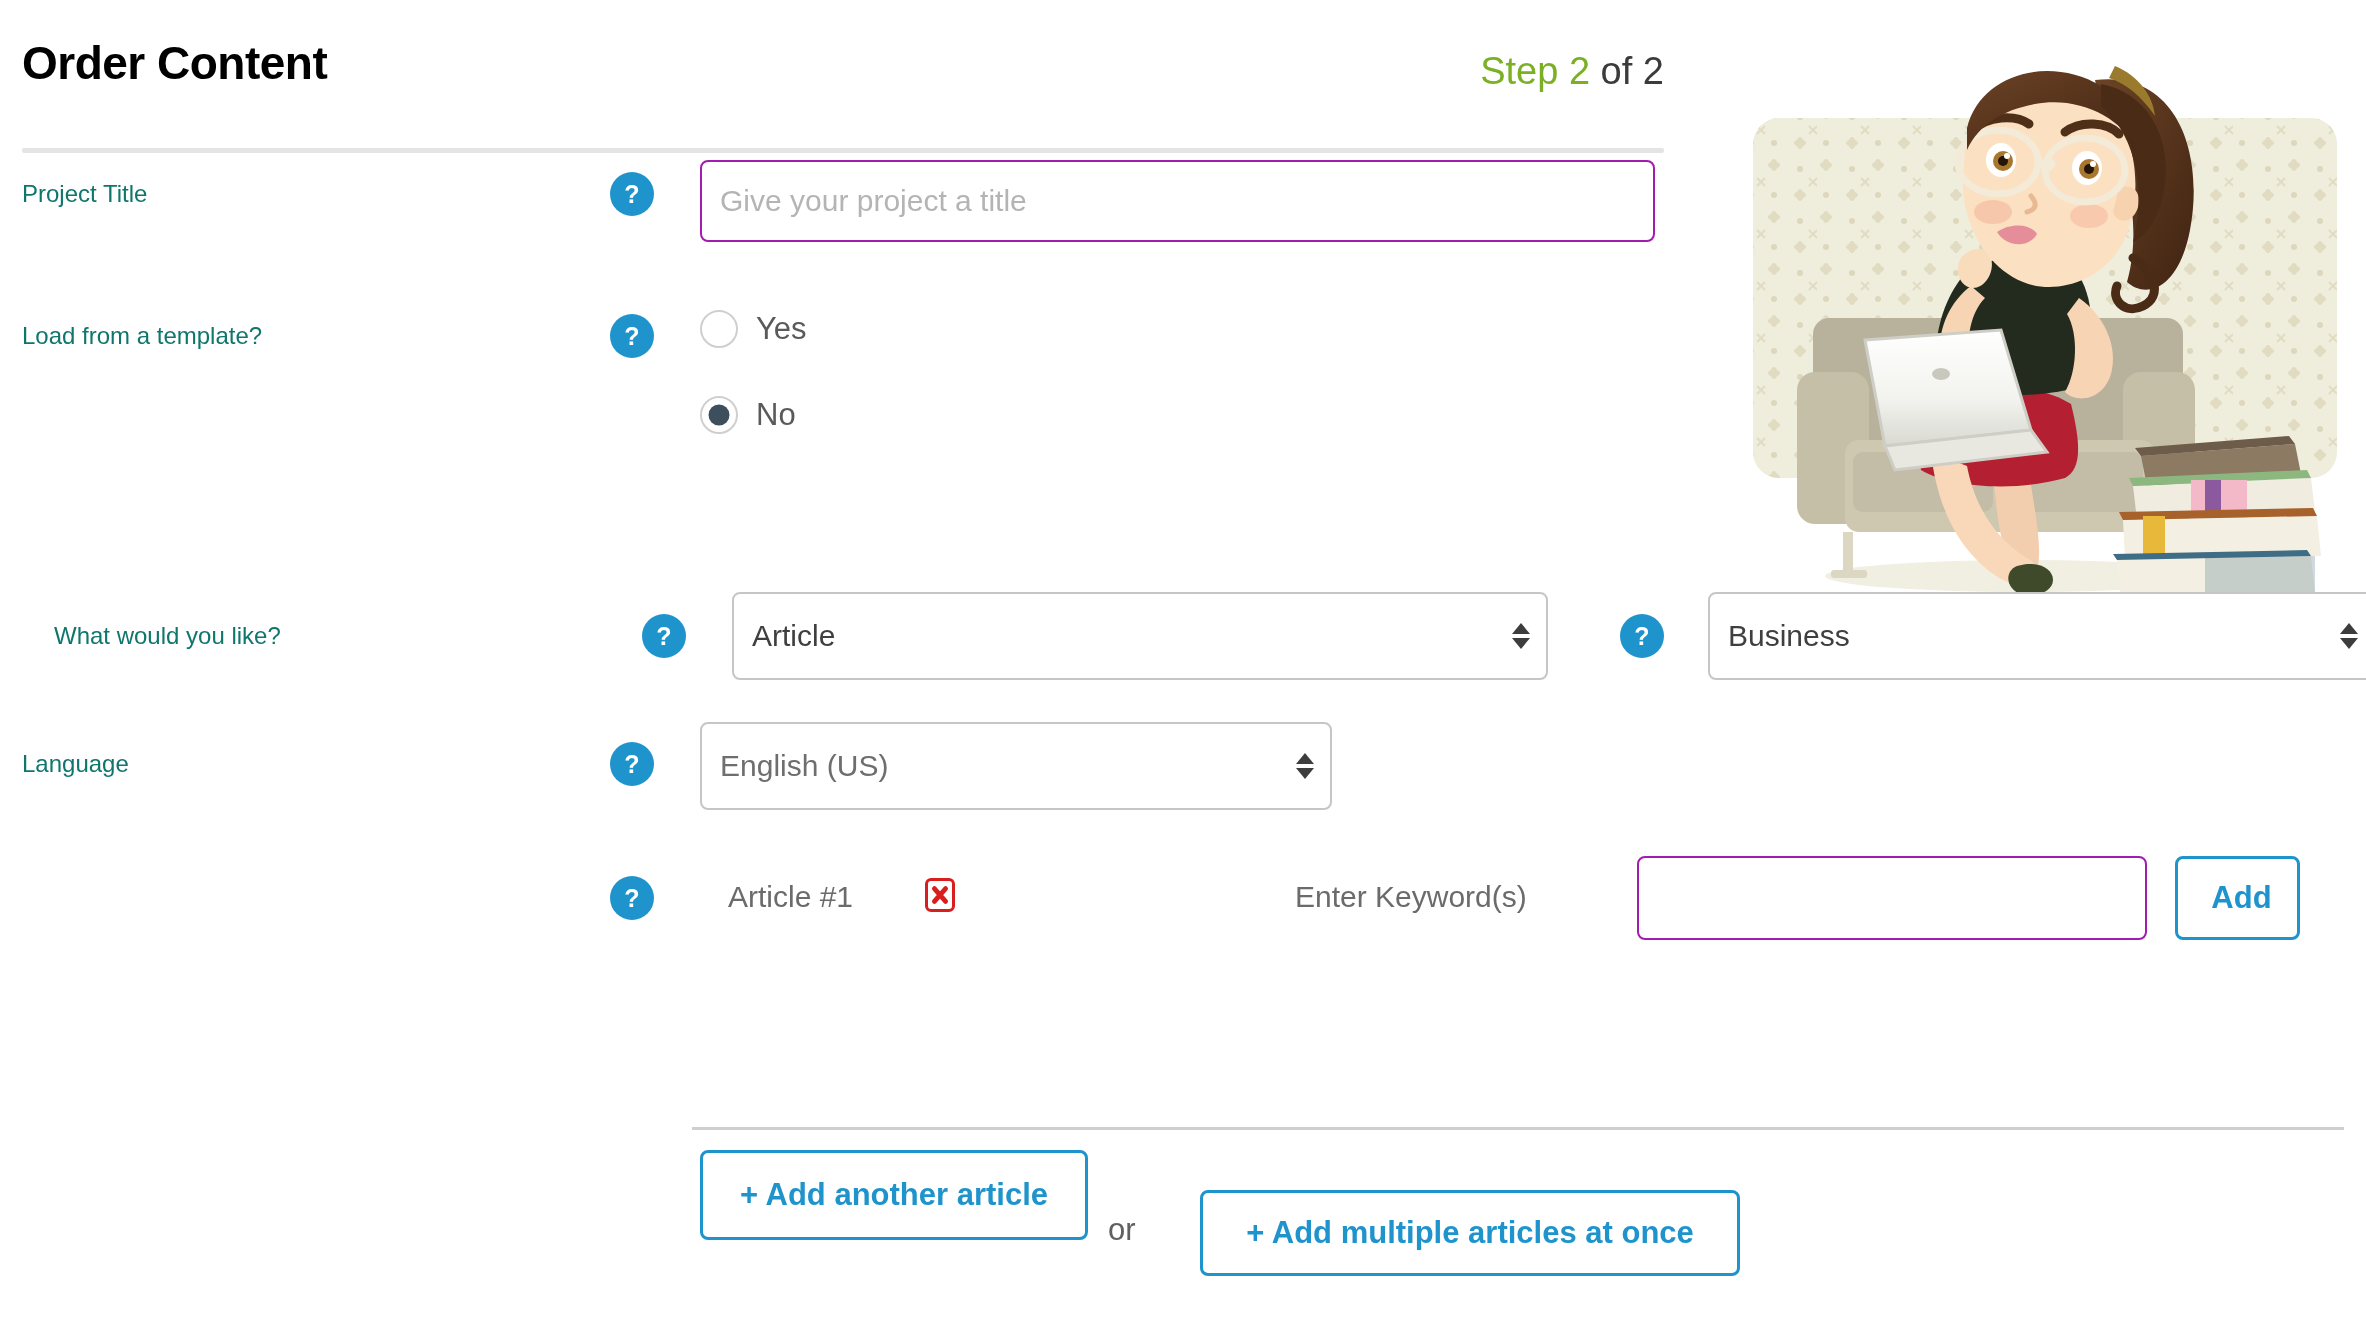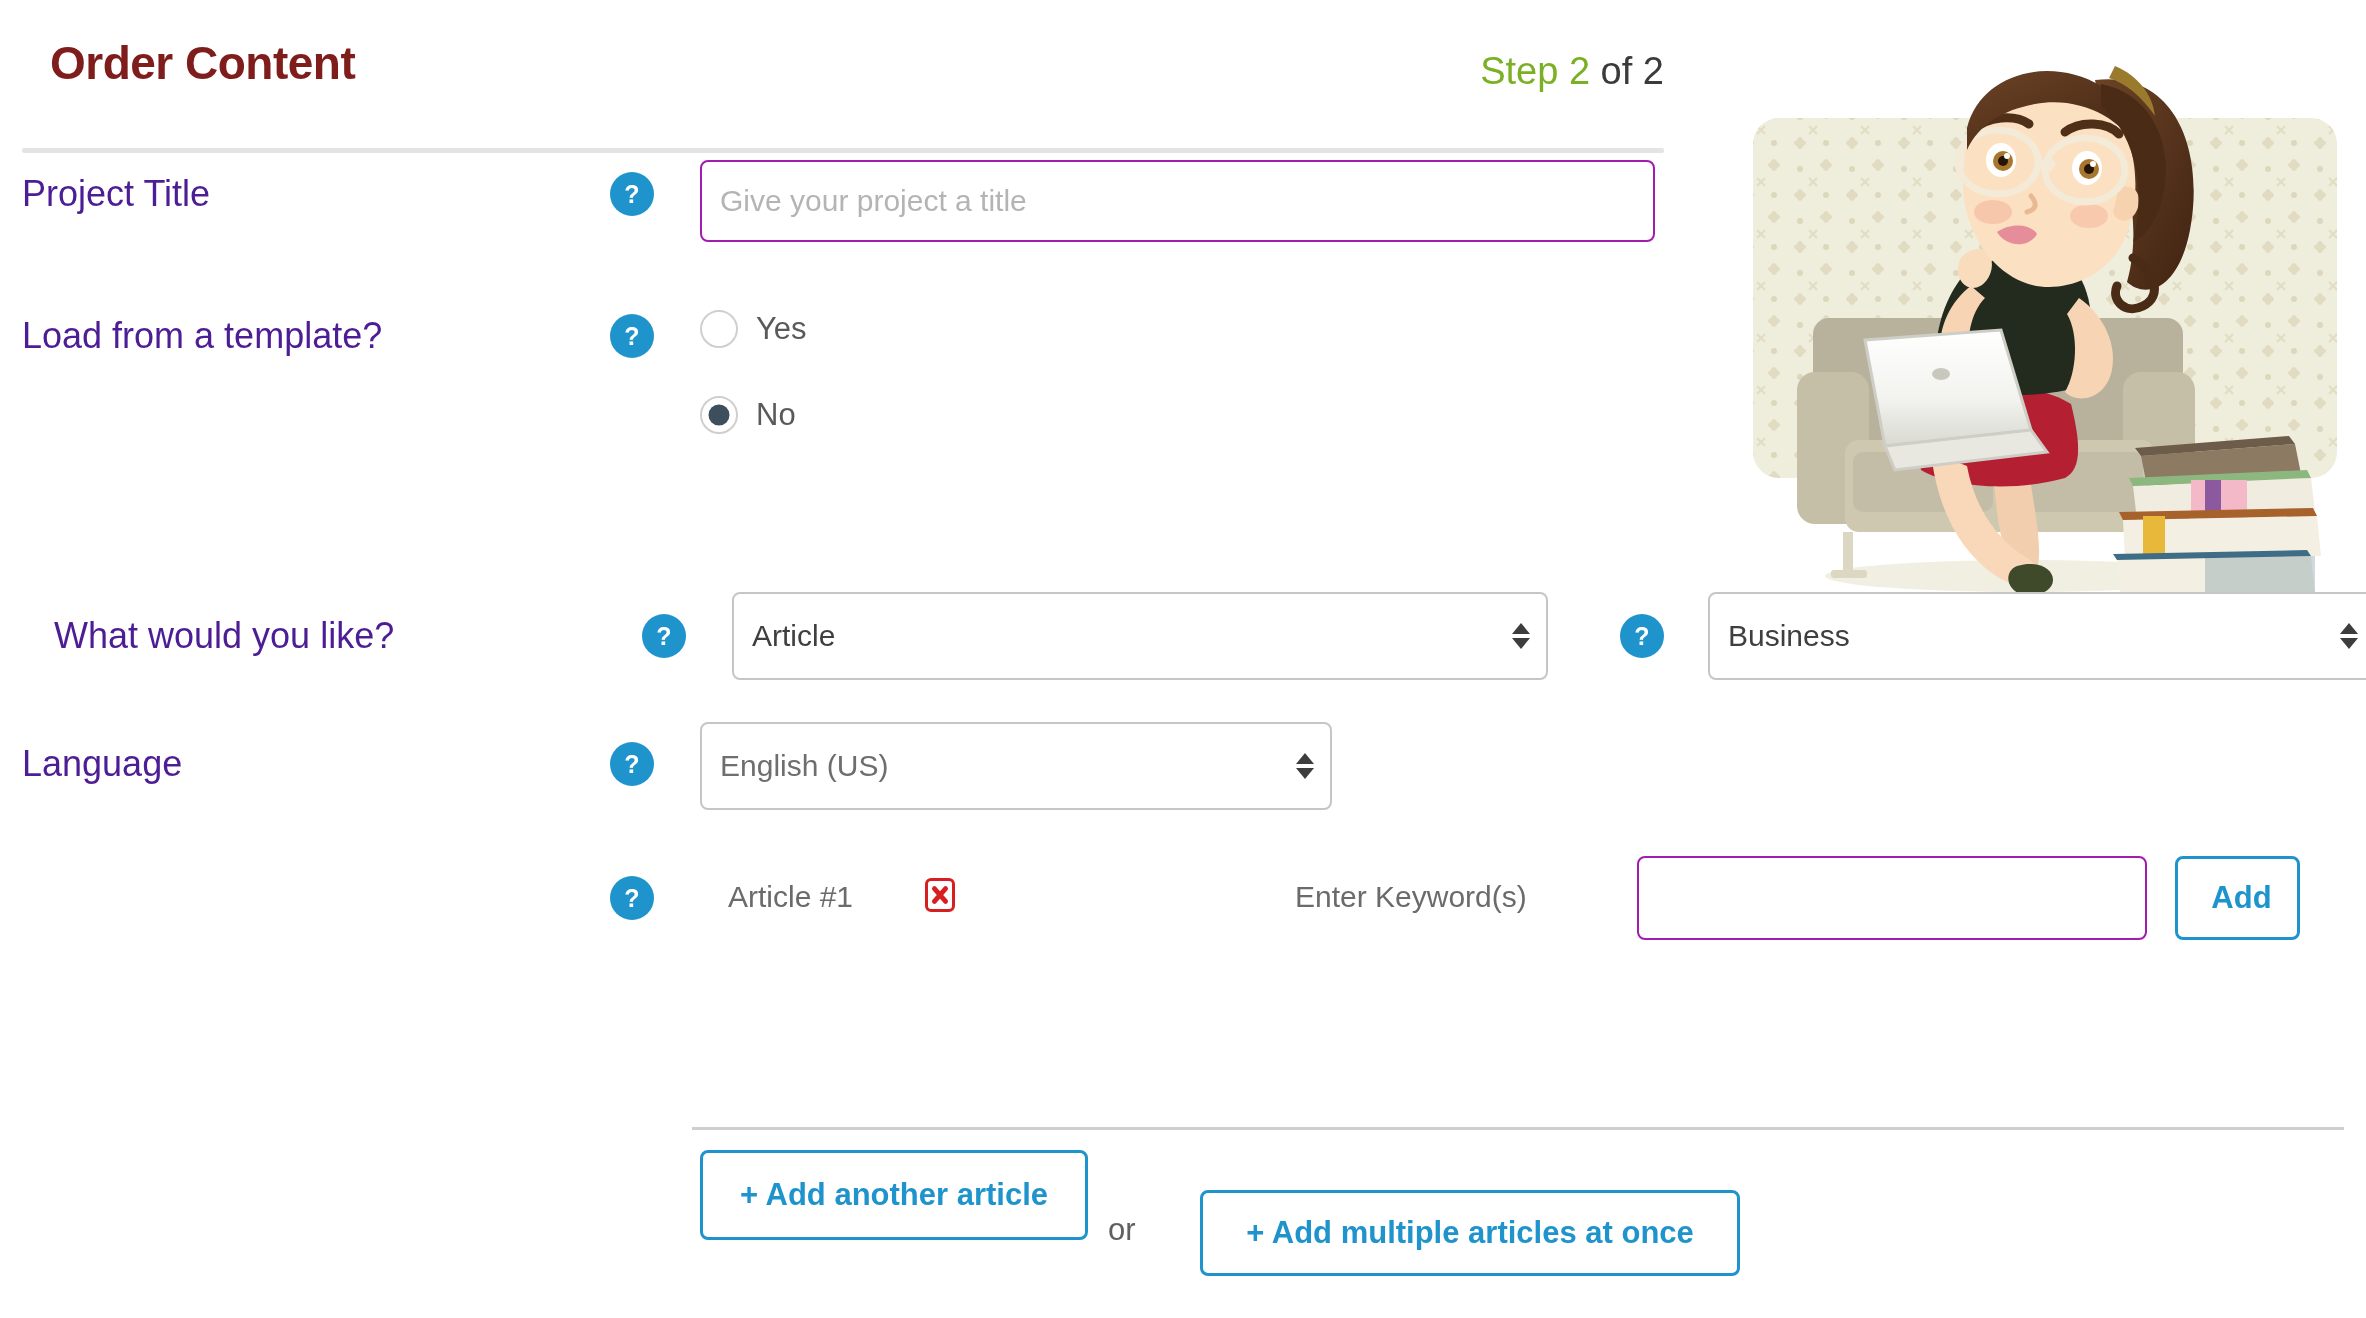--- a/index.html
+++ b/index.html
@@ -23,24 +23,23 @@
     top: 18px;
     width: 1642px;
     height: 120px;
   }
   #page-title {
     position: absolute;
     left: 0;
     top: 18px;
     font-size: 46px;
     font-weight: bold;
-    color: #7f1d1d;
+    color: #000000;
     letter-spacing: -0.5px;
     white-space: nowrap;
-    margin-left: 28px;
   }
   #step-indicator {
     position: absolute;
     right: 0;
     top: 32px;
     font-size: 38px;
     white-space: nowrap;
   }
   #step-indicator .step-current {
     color: #7cb024;
@@ -77,22 +76,22 @@
   }
   .form-row {
     position: absolute;
     left: 0;
     width: 2366px;
   }
   .field-label {
     position: absolute;
     left: 22px;
     width: 570px;
-    font-size: 36px;
-    color: #4c1d95;
+    font-size: 24px;
+    color: #0f766e;
     line-height: 47px;
   }
   .help-icon {
     position: absolute;
     width: 44px;
     height: 44px;
     border-radius: 50%;
     background: #1f94cc;
     color: #ffffff;
     font-size: 25px;

